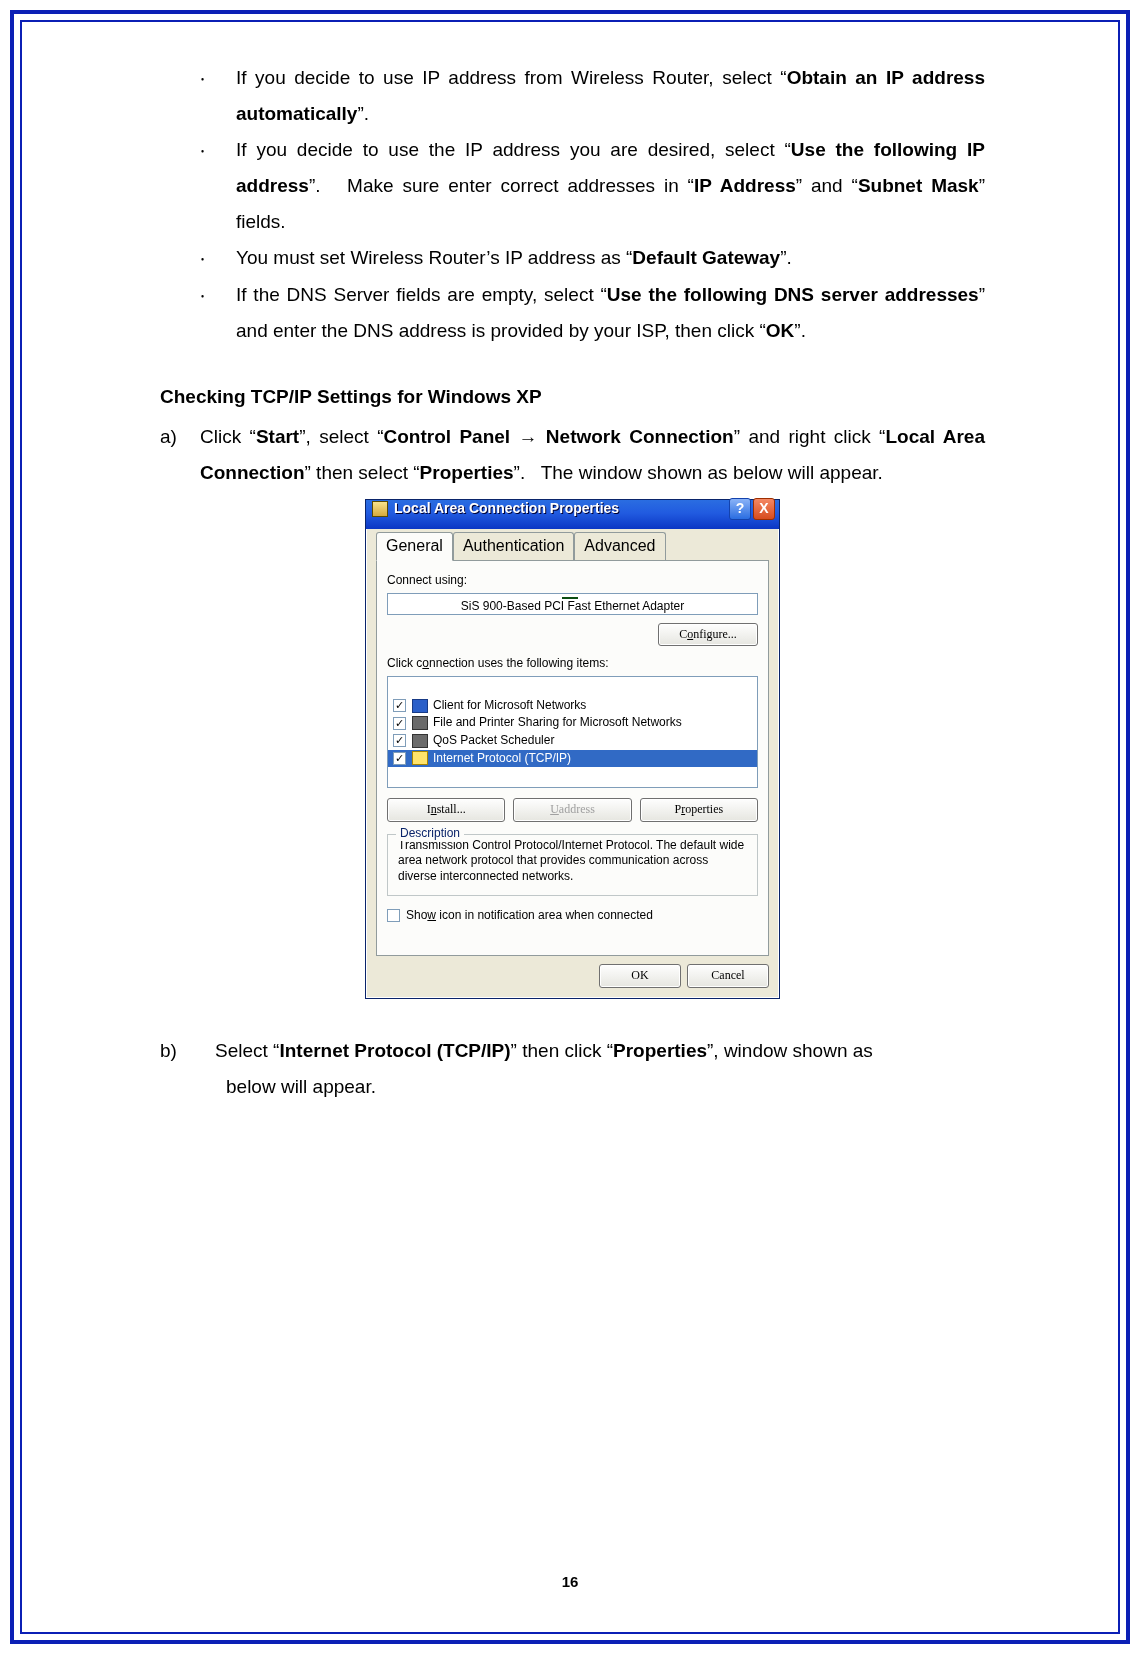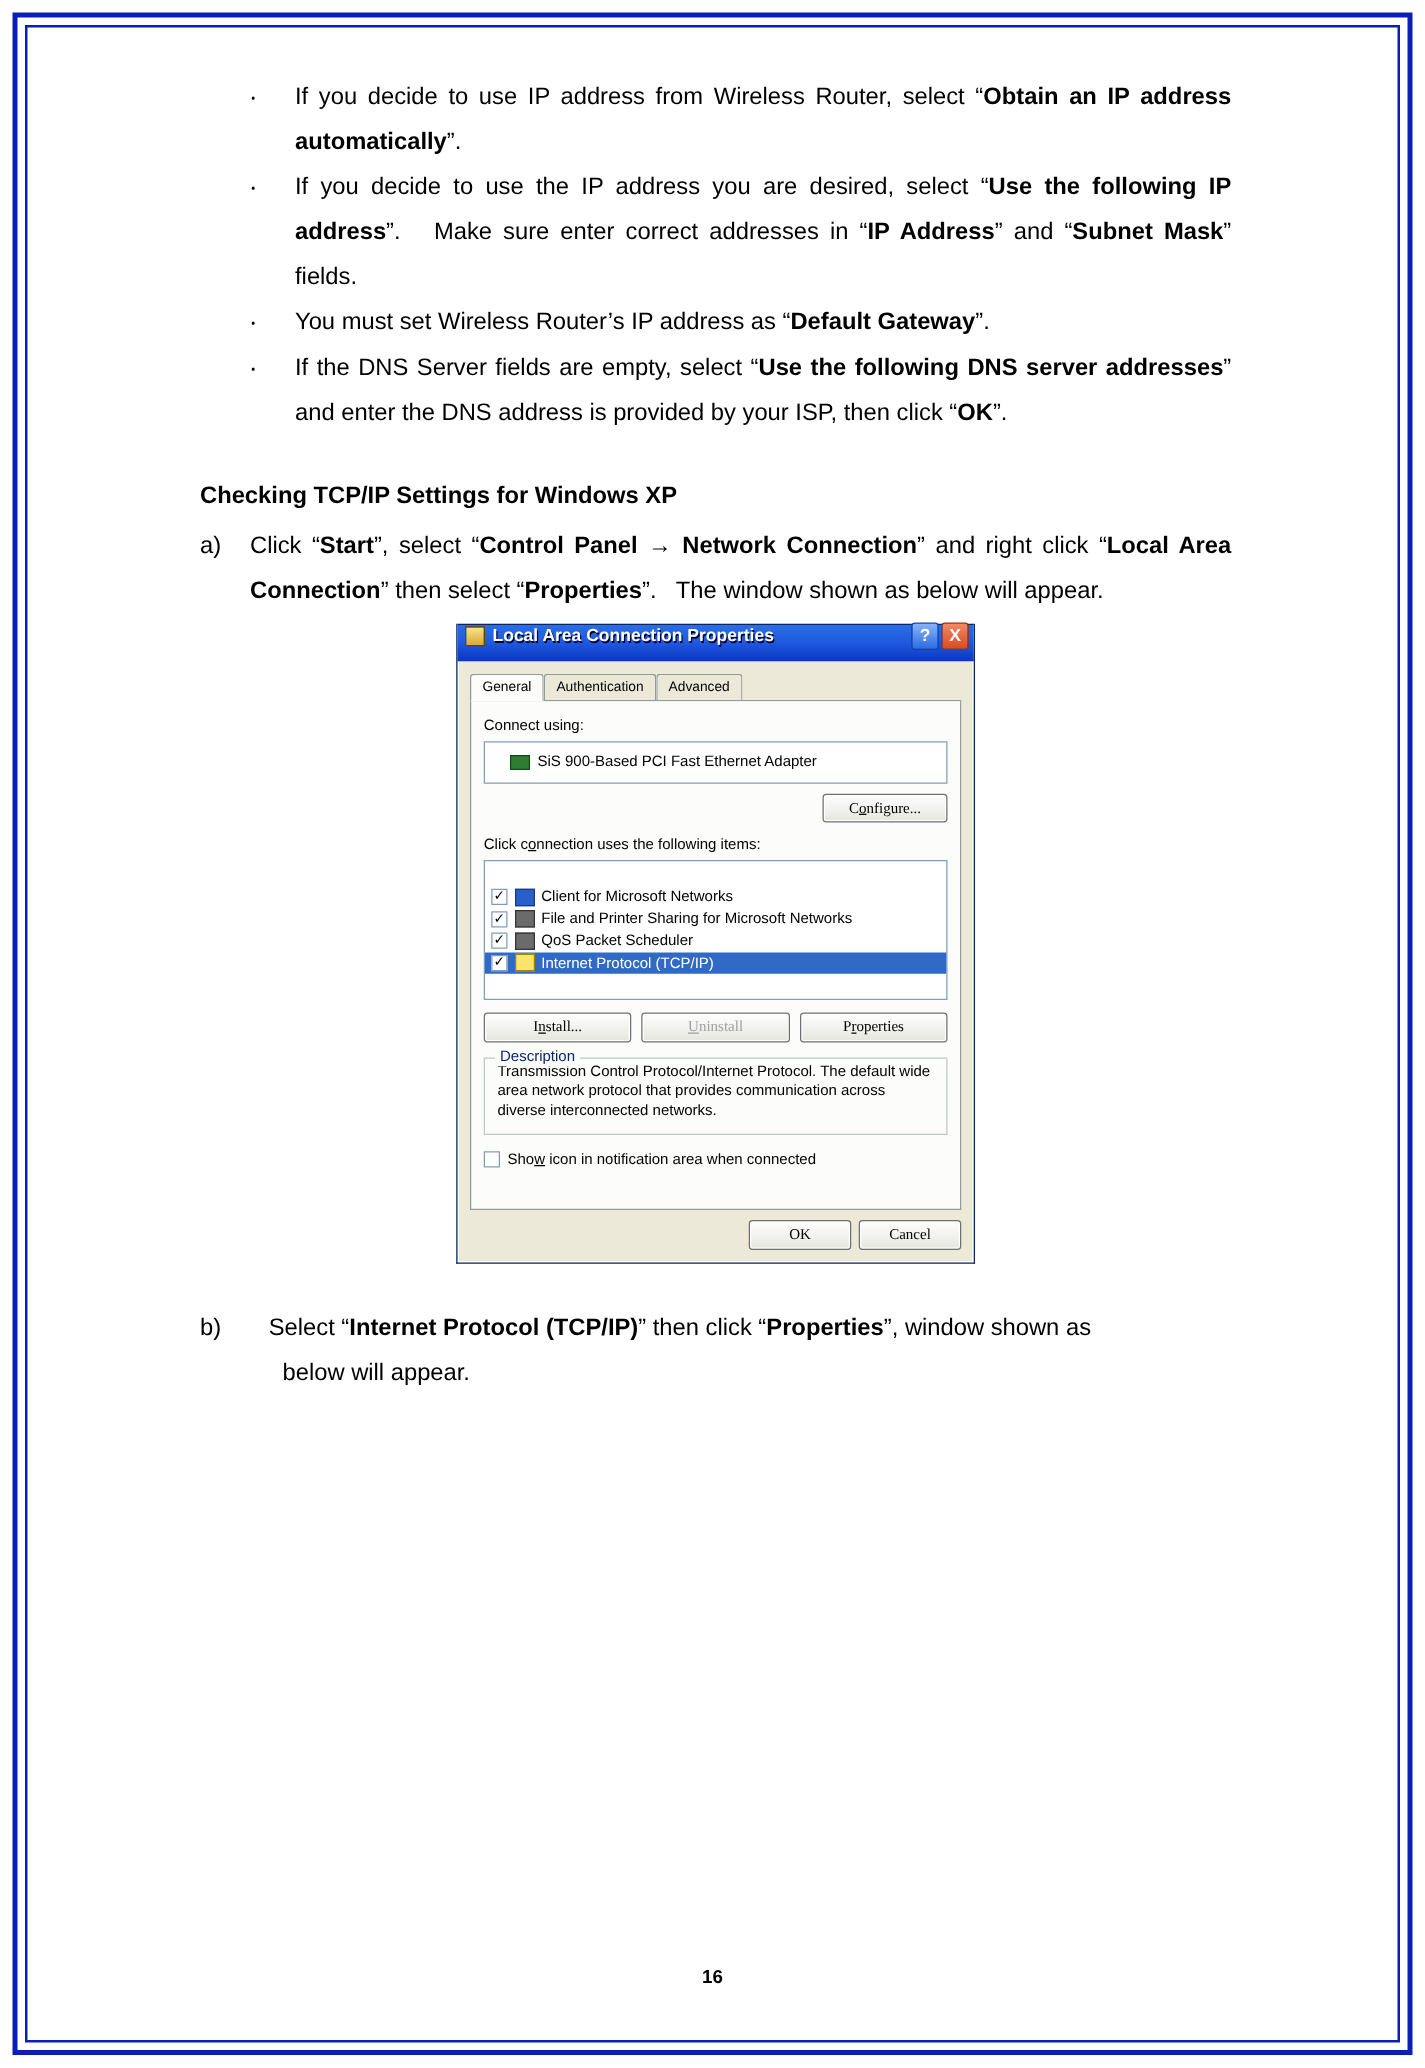--- a/index.html
+++ b/index.html
@@ -112,43 +112,44 @@
     height: 24px;
     margin: 2px 0 0 0;
   }
   .tab {
     background: #ece9d8;
     border: 1px solid #919b9c;
     border-bottom: none;
     border-radius: 3px 3px 0 0;
     padding: 3px 9px;
     margin-right: 0;
-    font-size: 11px;
+    font-size: 16px;
     position: relative;
   }
   .tab.active {
     background: #fcfcfa;
     border-bottom: 1px solid #fcfcfa;
     margin-bottom: -1px;
     z-index: 2;
   }
   .tab-pane {
     background: #fcfcfa;
     border: 1px solid #919b9c;
     border-top: none;
     padding: 10px;
   }
   .xp-field-label { margin: 2px 0 4px 0; }
   .xp-input-box {
     background: #fff;
     border: 1px solid #7f9db9;
-    padding: 3px 20px;
+    padding: 3px 5px;
     display: flex;
     align-items: center;
-    height: 34px;
+    height: 22px;
+    flex-direction: column;
   }
   .nic-icon {
     width: 16px; height: 12px;
     background: #2e7d32;
     border: 1px solid #0c4d10;
     margin-right: 6px;
     display: inline-block;
   }
   .btn {
     background: linear-gradient(to bottom, #fefefe, #e6e6e0);
@@ -341,21 +342,21 @@
           </div>
           <div class="item-row selected">
             <span class="cb checked"></span>
             <span class="svc-icon tcp"></span>
             <span>Internet Protocol (TCP/IP)</span>
           </div>
         </div>
 
         <div class="three-btn-row">
           <div class="btn"><span>I</span><span class="underline-letter">n</span><span>stall...</span></div>
-          <div class="btn disabled"><span></span><span class="underline-letter">U</span><span>ninstall</span></div>
+          <div class="btn disabled"><span></span><span class="underline-letter">U</span><span>address</span></div>
           <div class="btn"><span>P</span><span class="underline-letter">r</span><span>operties</span></div>
         </div>
 
         <div class="groupbox">
           <div class="gb-legend">Description</div>
           <div>Transmission Control Protocol/Internet Protocol. The default wide area network protocol that provides communication across diverse interconnected networks.</div>
         </div>
 
         <div class="show-row">
           <span class="cb"></span>

